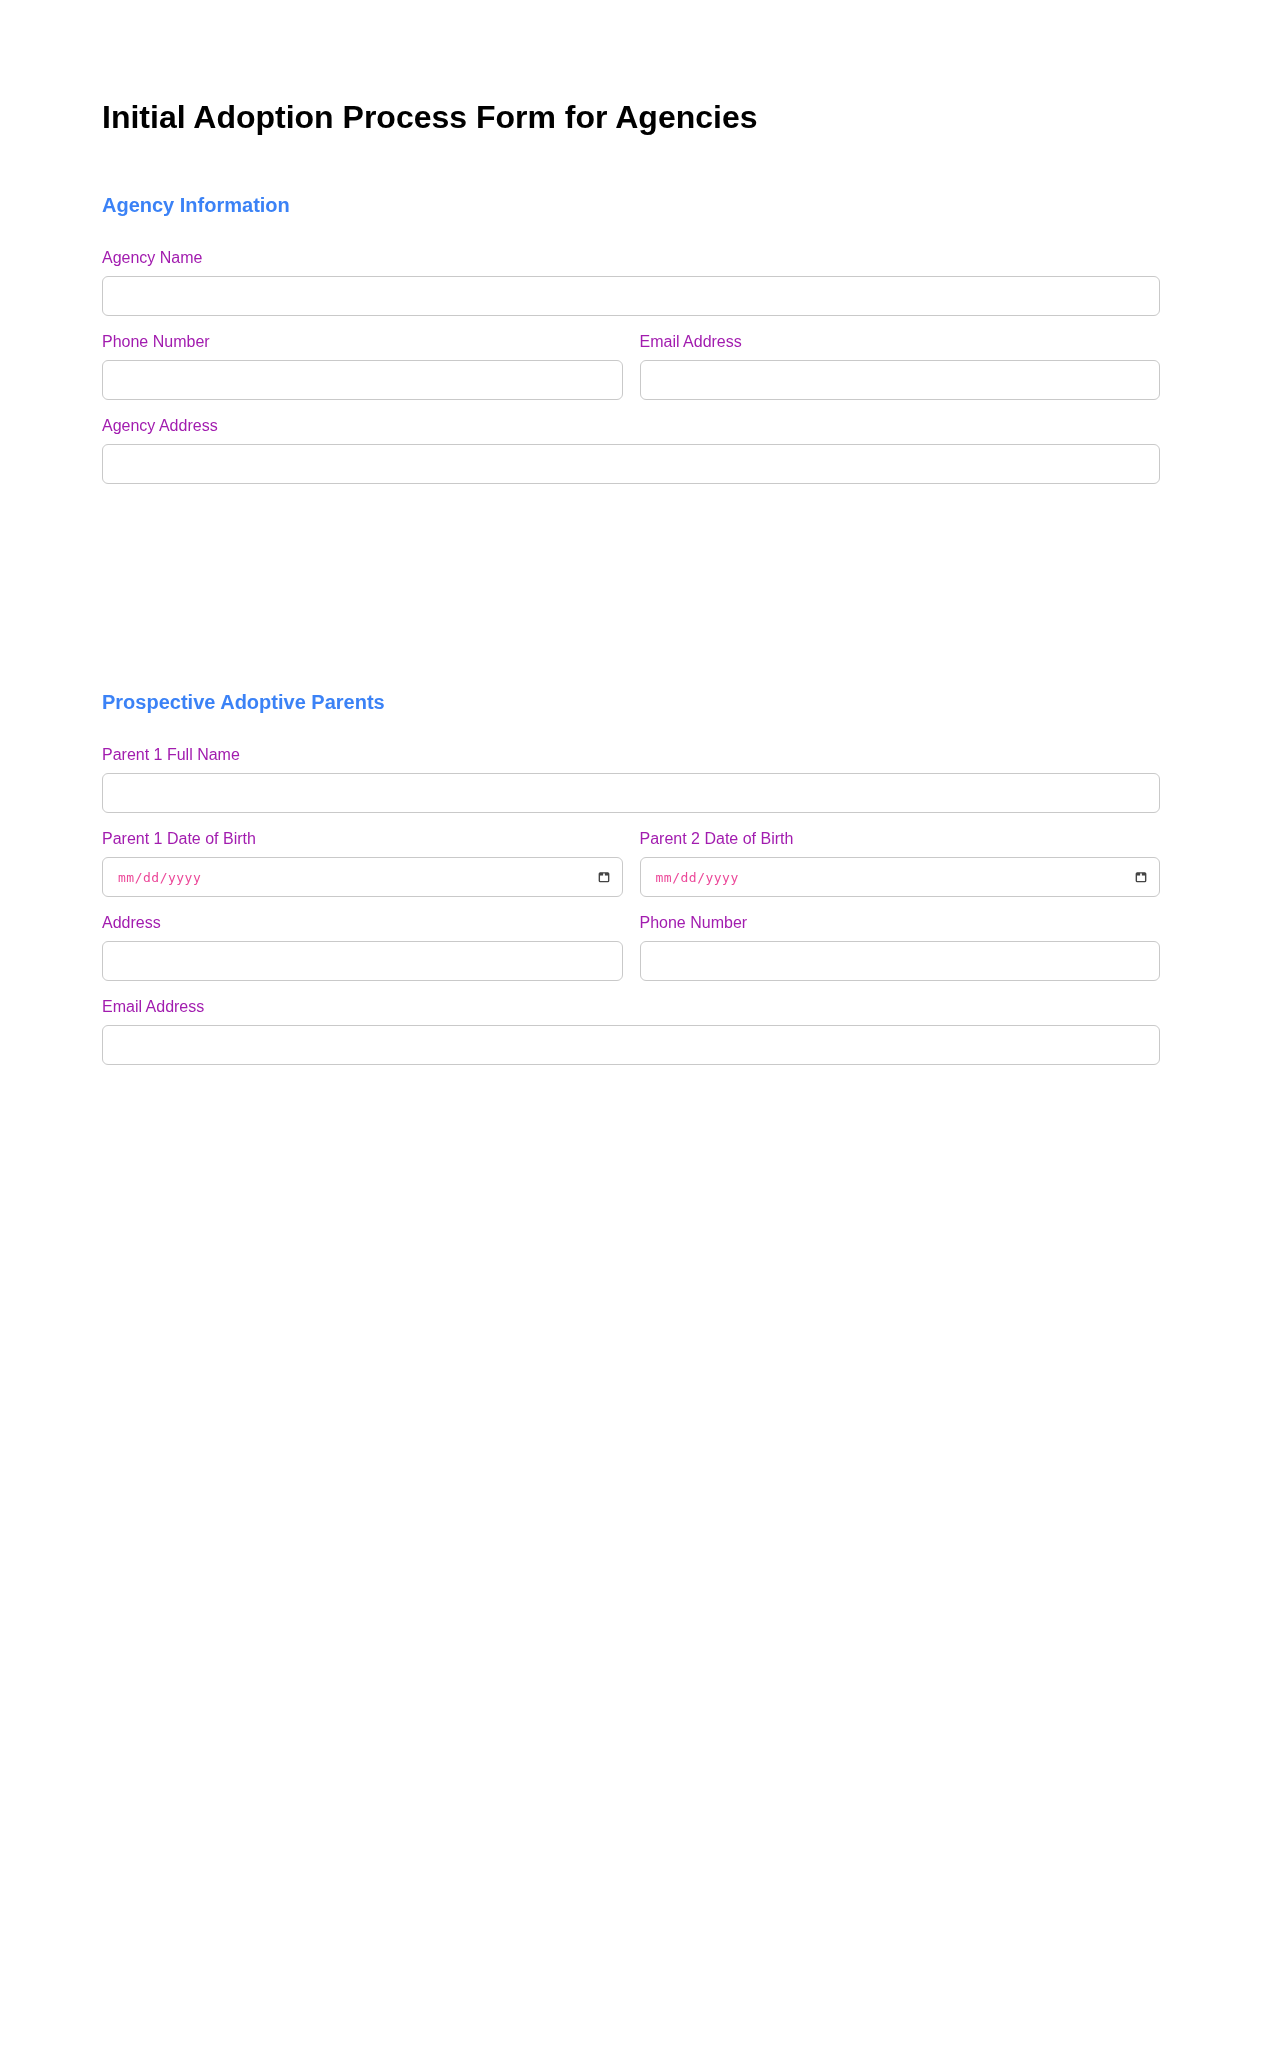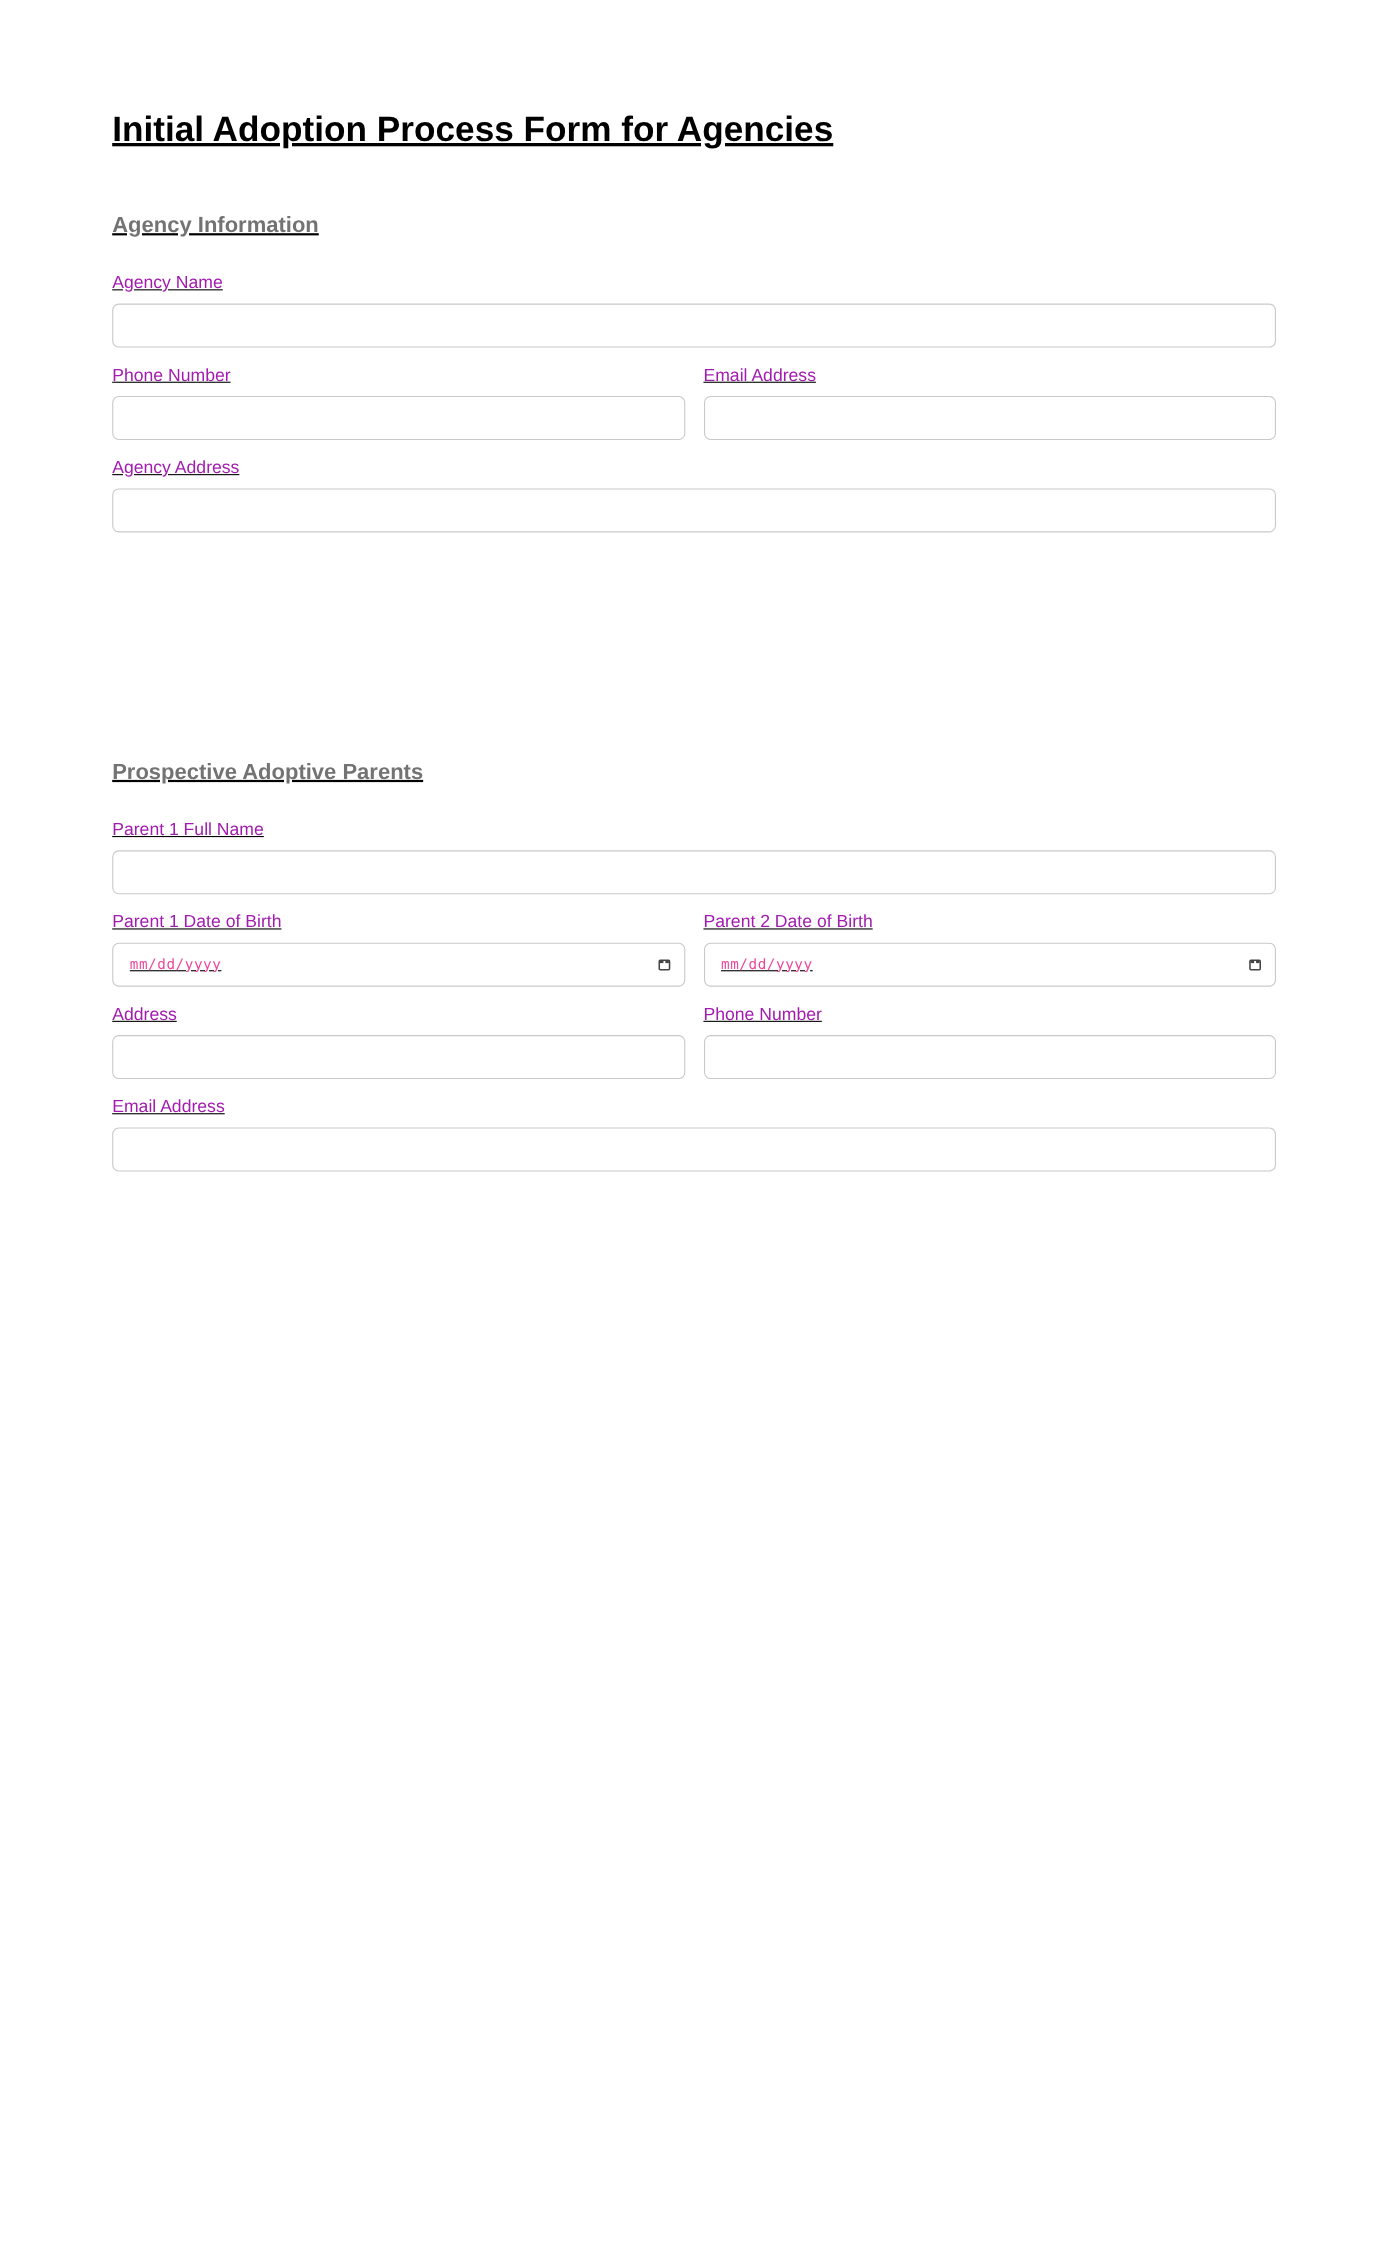--- a/index.html
+++ b/index.html
@@ -11,35 +11,34 @@
     width: 1263px;
     height: 2054px;
     font-family: "Liberation Sans", sans-serif;
     color: #000;
     overflow: hidden;
   }
   .container {
     padding: 0 103px 0 102px;
     box-sizing: border-box;
     width: 1263px;
-    text-decoration: underline;
   }
   .page-title {
     font-size: 32px;
     line-height: 34px;
     font-weight: 700;
     margin: 100px 0 0 0;
     color: #000;
   }
   .section-heading {
     font-size: 20px;
     line-height: 22px;
     font-weight: 700;
     margin: 60px 0 32px 0;
-    color: #737373;
+    color: #3b82f6;
   }
   .section + .section .section-heading {
     margin-top: 207px;
   }
   .row {
     display: flex;
     gap: 17px;
     margin-bottom: 16px;
   }
   .field {

